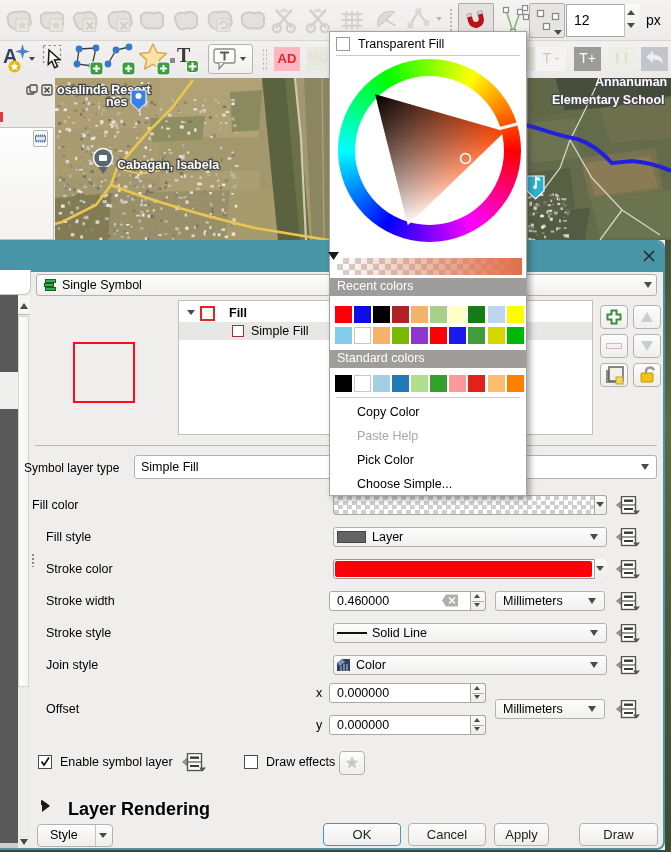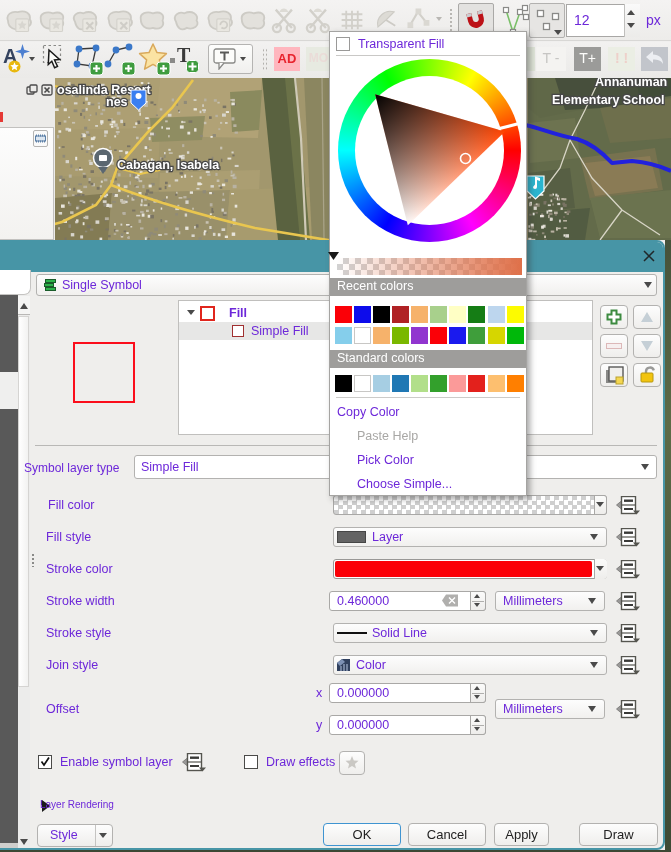--- a/index.html
+++ b/index.html
@@ -1,18 +1,18 @@
 <!DOCTYPE html>
 <html><head><meta charset="utf-8"><style>
 *{margin:0;padding:0;box-sizing:border-box}
 html,body{width:671px;height:852px;overflow:hidden;font-family:"Liberation Sans",sans-serif;background:#f0efee}
 .abs{position:absolute}
 .combo{position:absolute;background:linear-gradient(#fdfdfd,#f1f0ee);border:1px solid #b3b2b0;border-radius:3px}
 .arr{position:absolute;width:0;height:0;border-left:4.5px solid transparent;border-right:4.5px solid transparent;border-top:6px solid #4a4a4a}
-.lbl{position:absolute;font-size:12.5px;color:#6d28d9;white-space:nowrap}
+.lbl{position:absolute;font-size:12.5px;color:#000000;white-space:nowrap}
 .btn{position:absolute;background:linear-gradient(#fdfdfd,#efeeec);border:1px solid #b3b2b0;border-radius:4px;font-size:13px;color:#222;text-align:center}
 .check{background-image:conic-gradient(#cfcfcf 25%,#fff 0 50%,#cfcfcf 0 75%,#fff 0);background-size:9px 9px}
 .swatch{position:absolute;width:17px;height:17px}
 </style></head>
 <body>
 
 <div class="abs" style="left:0;top:0;width:671px;height:41px;background:linear-gradient(#f4f3f2,#edecea);border-bottom:1px solid #d8d7d5"></div>
 <svg class="abs" style="left:2px;top:5px" width="30" height="30" viewBox="0 0 26 26">
     <path d="M4 10 C2 5 7 2 12 3 C18 1 23 4 22 9 C25 13 20 17 15 16 C10 19 4 16 4 10 Z" fill="#e3e1dc" stroke="#cdcbc5" stroke-width="1.5" transform="translate(1,3) scale(1.05)"></path>
     <rect x="12" y="12" width="11" height="11" rx="1" fill="#e9e7e1" stroke="#d4d2cc"></rect>
@@ -878,21 +878,21 @@
   </svg>
 
 <div class="abs" style="left:35px;top:445px;width:622px;height:1px;background:#b9b8b6"></div>
 <div class="abs" style="left:32px;top:553px;width:2px;height:14px;background-image:radial-gradient(circle,#8a8a88 35%,transparent 40%);background-size:2px 4px"></div>
 
 <div class="lbl" style="left:24px;top:461px;font-size:12px">Symbol layer type</div>
 <div class="abs" style="left:134px;top:455px;width:523px;height:24px;background:#fff;border:1px solid #b3b2b0;border-radius:3px"></div>
 <div class="lbl" style="left:141px;top:460px">Simple Fill</div>
 <div class="arr" style="left:641px;top:464px"></div>
 
-<div class="lbl" style="left:48px;top:498px">Fill color</div>
+<div class="lbl" style="left:32px;top:498px">Fill color</div>
 <div class="abs check" style="left:333px;top:495px;width:274px;height:20px;border:1px solid #a9a8a6;border-radius:3px"></div>
 <div class="abs" style="left:594px;top:495px;width:13px;height:20px;border:1px solid #a9a8a6;border-radius:0 3px 3px 0;background:linear-gradient(#fbfbfa,#eeedeb)"></div>
 <div class="arr" style="left:596px;top:502px;border-left-width:4px;border-right-width:4px;border-top-width:5px"></div>
 <svg class="abs" style="left:616px;top:496px" width="26" height="19" viewBox="0 0 26 19">
 <path d="M0.5 9 L6 4.5 L6 13.5 Z" fill="#9a9998" stroke="#6a6a68" stroke-width="0.7"></path>
 <rect x="5.5" y="0.5" width="14" height="17" fill="#fff" stroke="#55554f" stroke-width="1.4"></rect>
 <line x1="5.5" y1="9" x2="19.5" y2="9" stroke="#55554f" stroke-width="1.2"></line>
 <rect x="8" y="3.5" width="9" height="2.4" fill="#3a3a38"></rect>
 <rect x="8" y="12" width="9" height="2" fill="#3a3a38"></rect>
 <path d="M17 14.5 h7 l-3.5 4 z" fill="#55554f"></path>
@@ -1025,21 +1025,21 @@
 <div class="lbl" style="left:266px;top:755px">Draw effects</div>
 <div class="btn" style="left:339px;top:751px;width:26px;height:24px"></div>
 <svg class="abs" style="left:344px;top:755px" width="16" height="16" viewBox="0 0 16 16">
     <path d="M8 1 l1.8 4.4 4.7 0.4 -3.6 3.1 1.1 4.6 -4 -2.5 -4 2.5 1.1 -4.6 -3.6 -3.1 4.7 -0.4 z" fill="#cac8c4"></path>
   </svg>
 
 <div class="arr" style="left:41px;top:800px;border-top:none;border-left:8px solid #1a1a1a;border-right:none;border-bottom:none;border-top:5.5px solid transparent;box-sizing:content-box"></div>
 <svg class="abs" style="left:41px;top:799px" width="10" height="14">
     <path d="M1 1 L9 7 L1 13 Z" fill="#1a1a1a"></path>
   </svg>
-<div class="lbl" style="left:40px;top:799px;font-weight:normal;font-size:10px">Layer Rendering</div>
+<div class="lbl" style="left:68px;top:799px;font-weight:bold;font-size:18px">Layer Rendering</div>
 
 <div class="btn" style="left:37px;top:824px;width:76px;height:23px"></div>
 <div class="lbl" style="left:50px;top:828px">Style</div>
 <div class="abs" style="left:95px;top:825px;width:1px;height:21px;background:#c5c4c2"></div>
 <div class="arr" style="left:99px;top:833px;border-left-width:4px;border-right-width:4px;border-top-width:5px"></div>
 <div class="btn" style="left:323px;top:823px;width:78px;height:23px;border:1.5px solid #3f94d1;line-height:21px">OK</div>
 <div class="btn" style="left:408px;top:823px;width:78px;height:23px;line-height:21px">Cancel</div>
 <div class="btn" style="left:494px;top:823px;width:55px;height:23px;line-height:21px">Apply</div>
 <div class="btn" style="left:579px;top:823px;width:79px;height:23px;line-height:21px">Draw</div>
 
@@ -1100,16 +1100,16 @@
 <div class="swatch" style="left:354.07px;top:375px;background:#ffffff;border:1px solid #c8c7c5;"></div>
 <div class="swatch" style="left:373.14px;top:375px;background:#a6cee3;"></div>
 <div class="swatch" style="left:392.21px;top:375px;background:#2078b4;"></div>
 <div class="swatch" style="left:411.28px;top:375px;background:#b2df8a;"></div>
 <div class="swatch" style="left:430.34999999999997px;top:375px;background:#33a02c;"></div>
 <div class="swatch" style="left:449.41999999999996px;top:375px;background:#fb9a99;"></div>
 <div class="swatch" style="left:468.48999999999995px;top:375px;background:#e3211c;"></div>
 <div class="swatch" style="left:487.55999999999995px;top:375px;background:#fdbf6f;"></div>
 <div class="swatch" style="left:506.62999999999994px;top:375px;background:#ff7f00;"></div>
 <div class="abs" style="left:336px;top:397px;width:184px;height:1px;background:#cccbc9"></div>
-<div class="lbl" style="left:337px;top:405px">Copy Color</div>
+<div class="lbl" style="left:357px;top:405px">Copy Color</div>
 <div class="lbl" style="left:357px;top:429px;color:#a8a7a5">Paste Help</div>
 <div class="lbl" style="left:357px;top:453px">Pick Color</div>
 <div class="lbl" style="left:357px;top:477px">Choose Simple...</div>
 
 </body></html>

